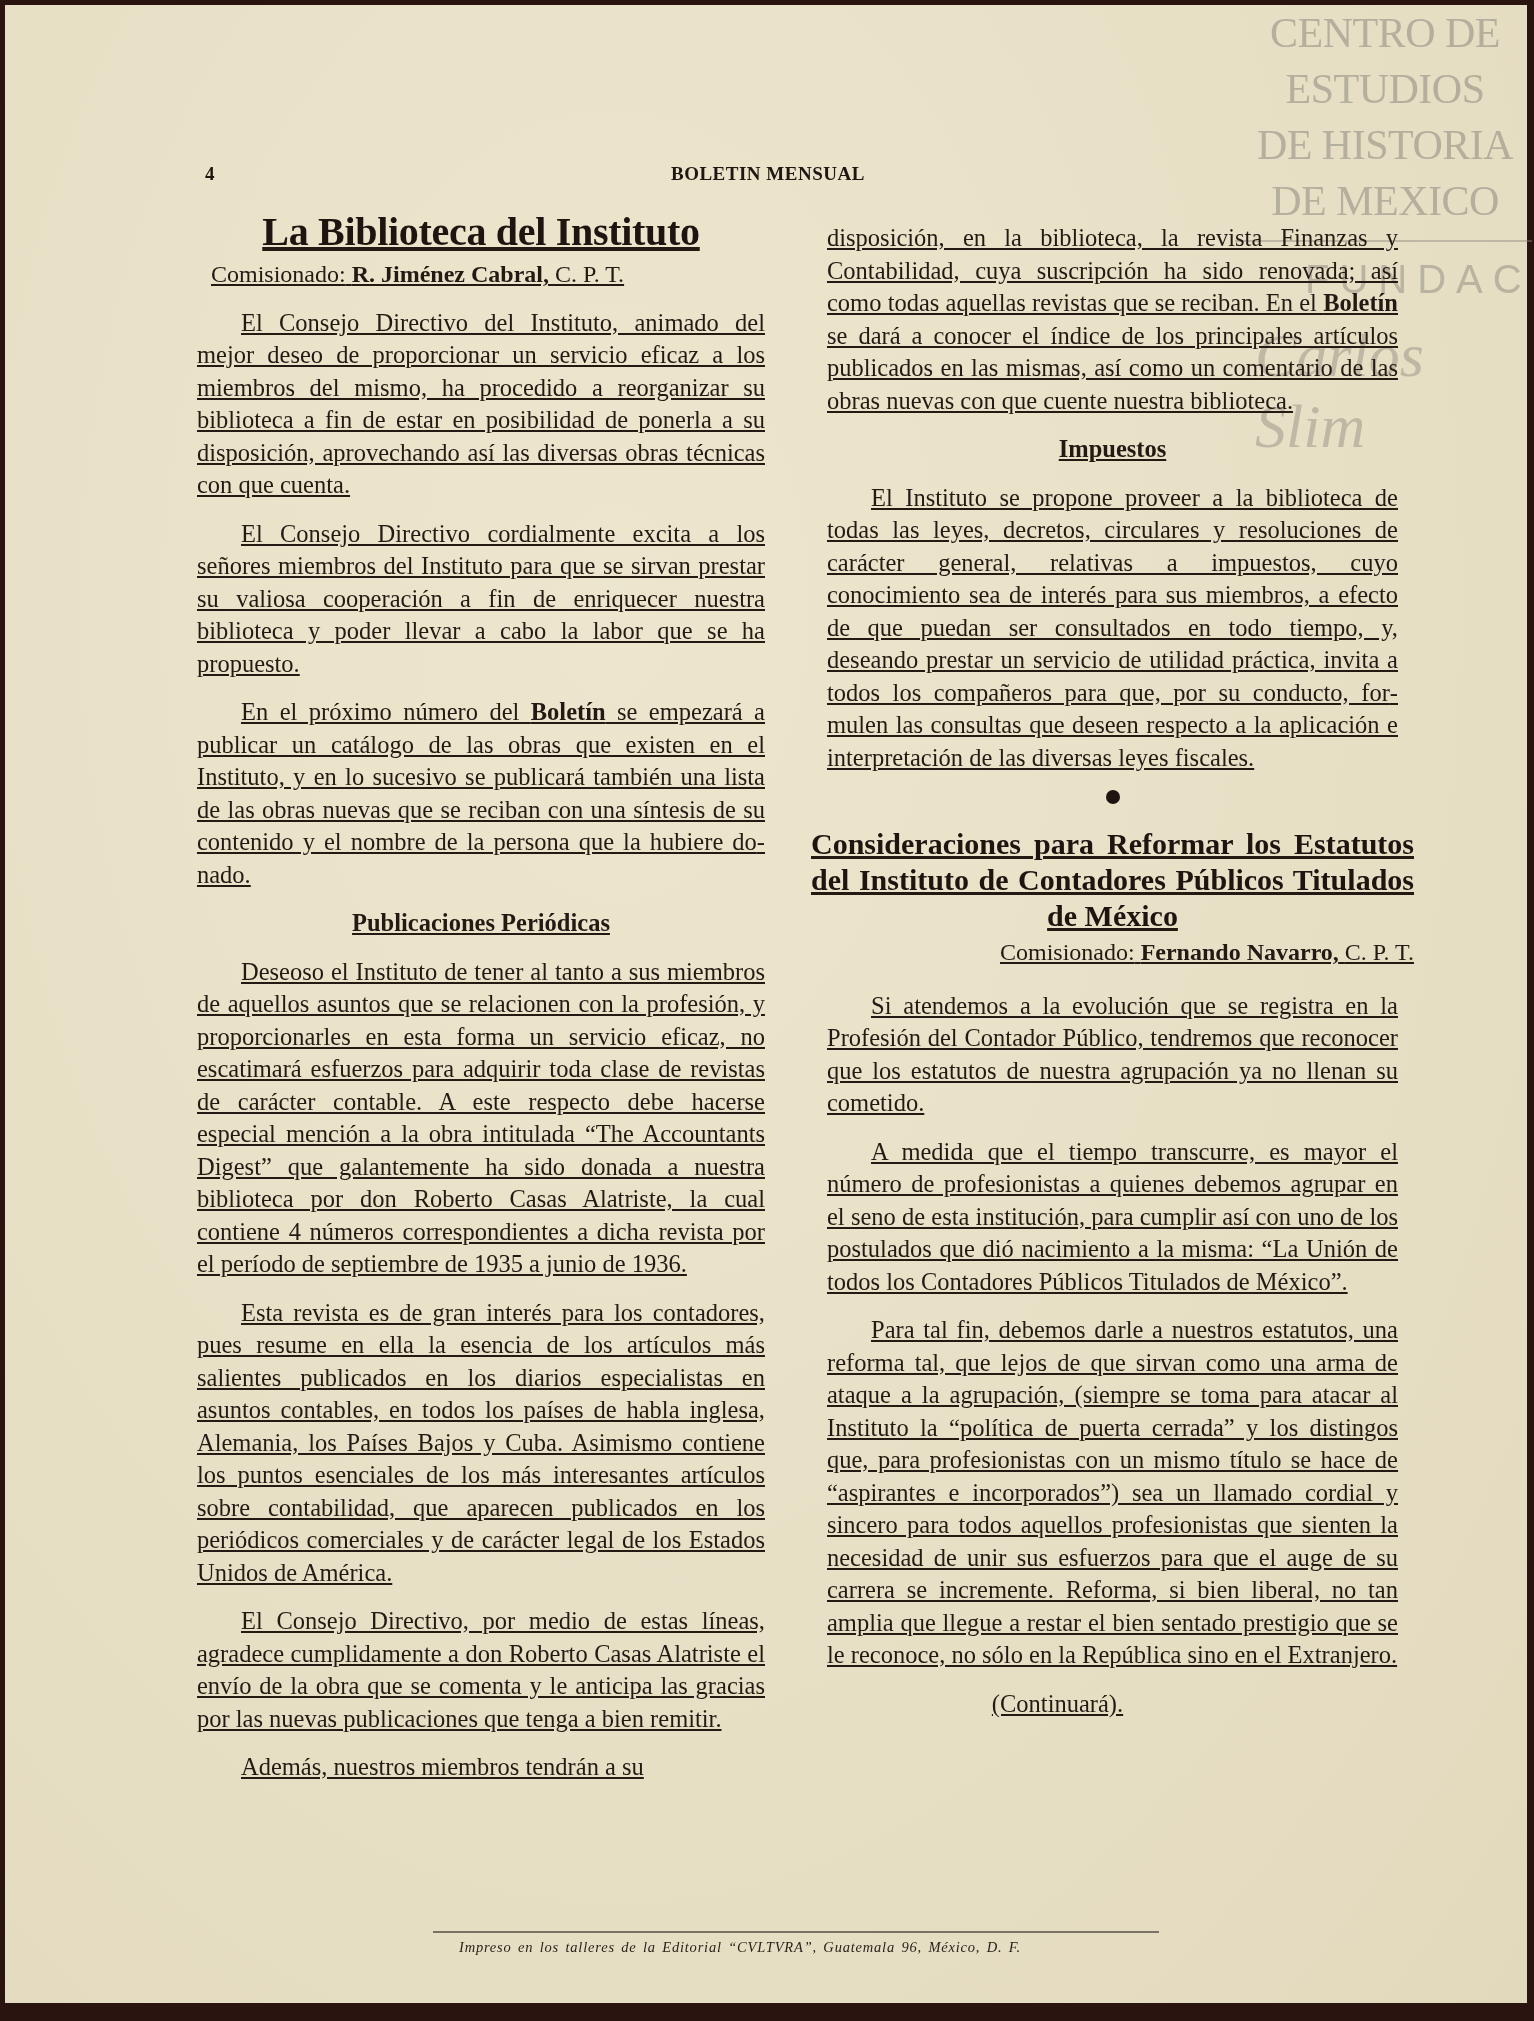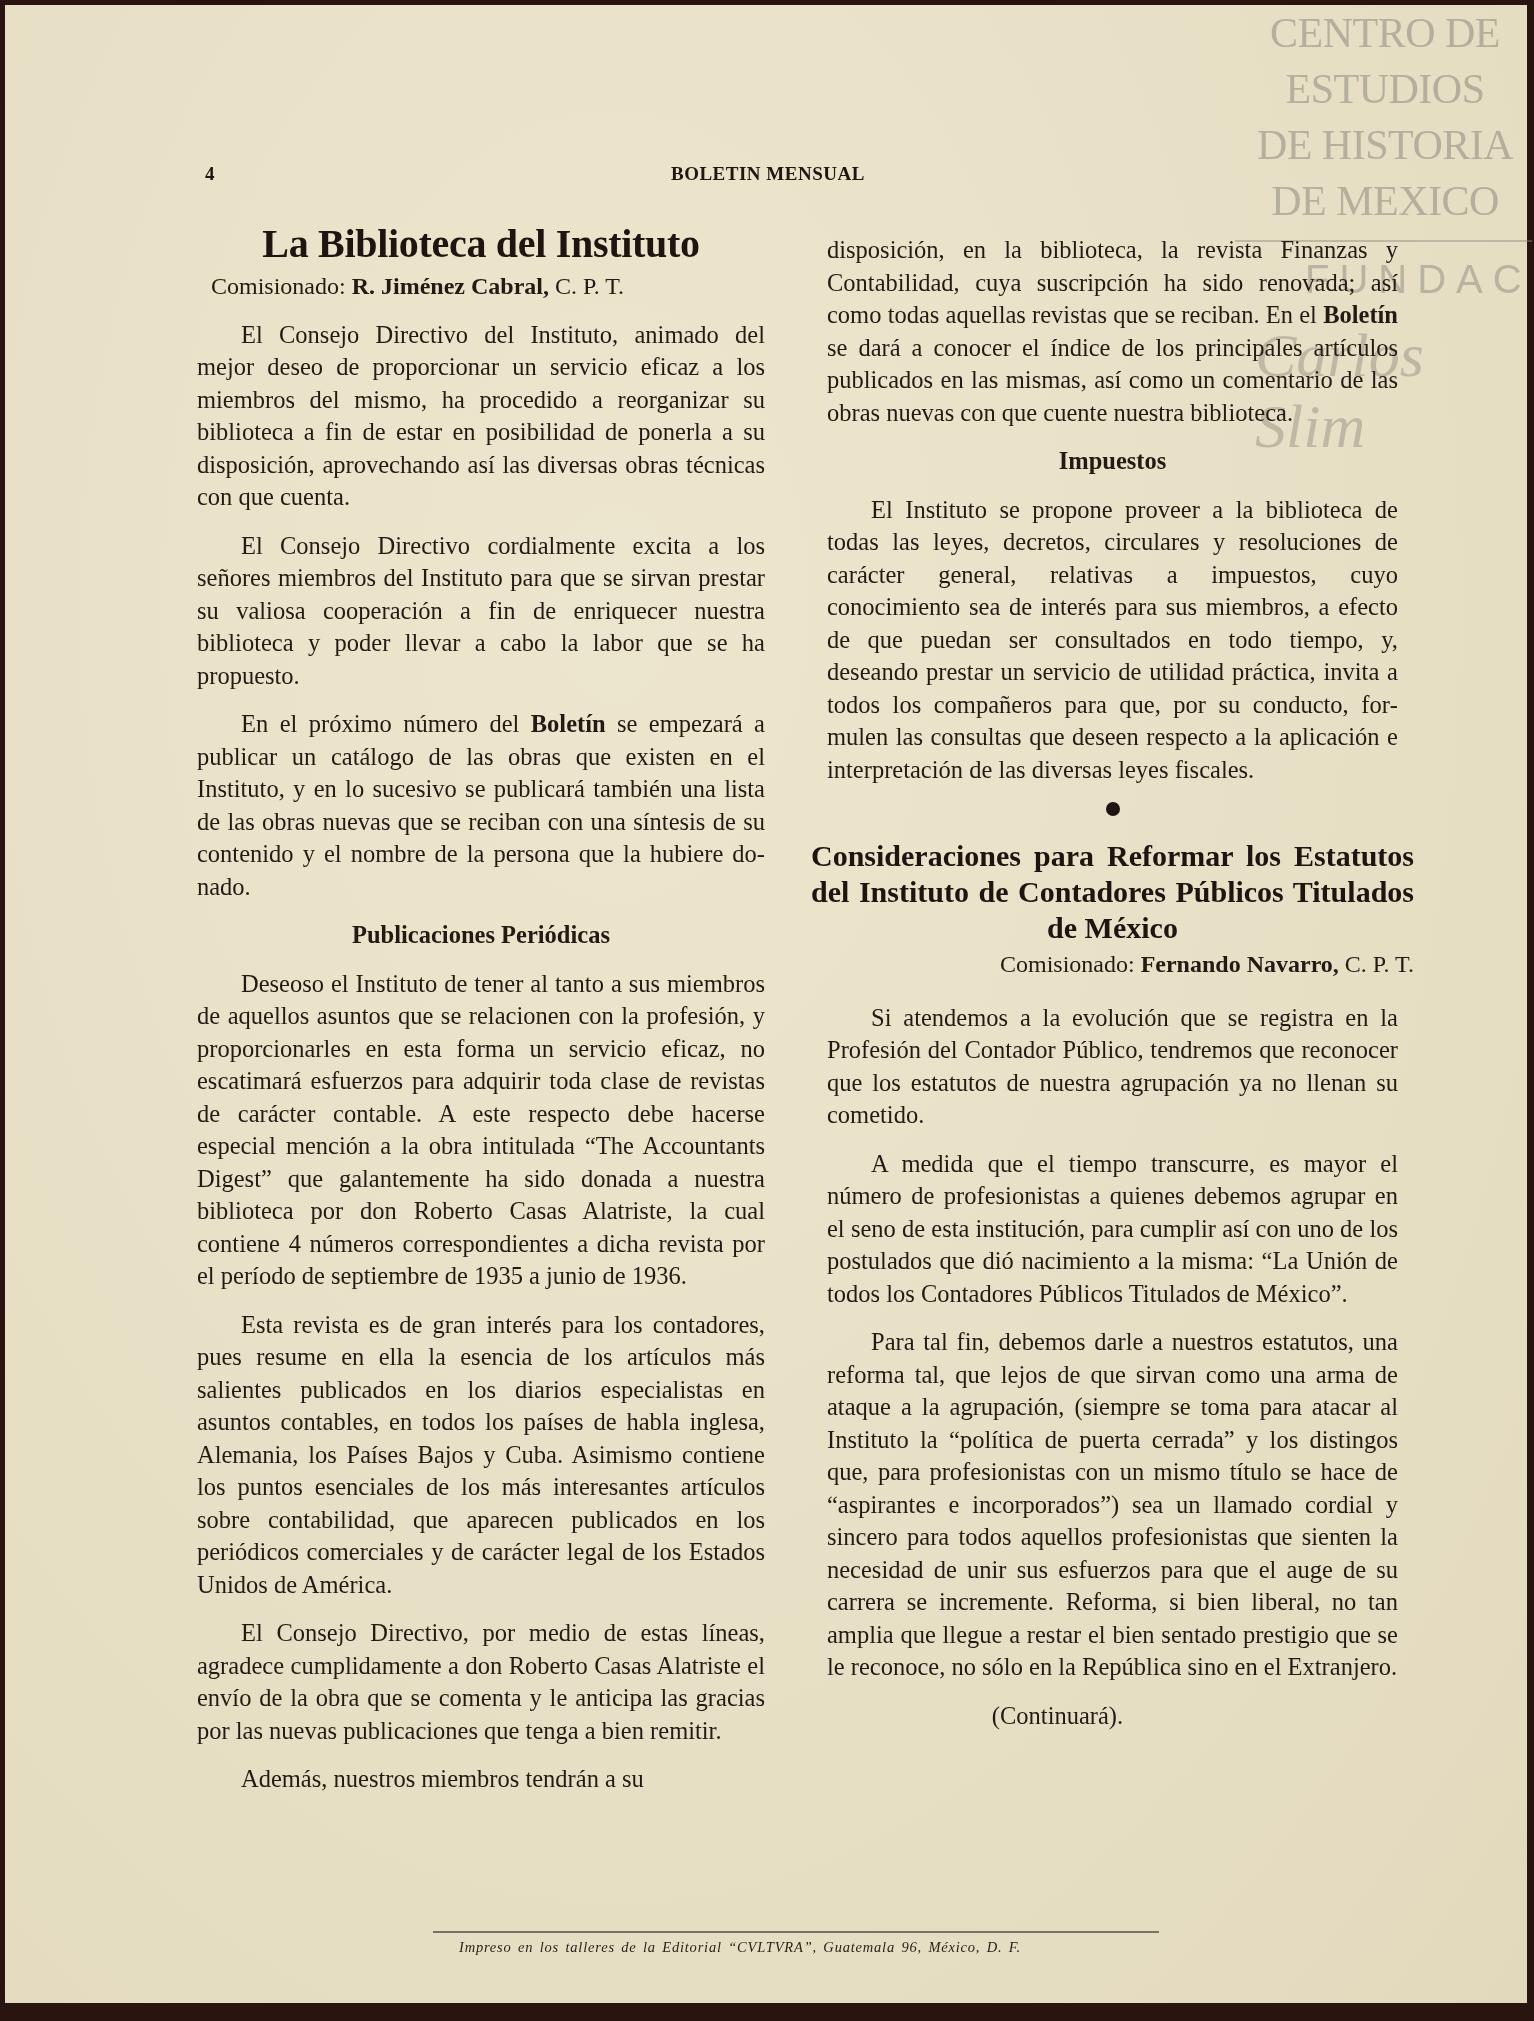--- a/index.html
+++ b/index.html
@@ -35,23 +35,23 @@
     font-family: "Liberation Serif", serif; font-style: italic; font-size: 62px;
   }
   .running-head {
     position: absolute; top: 158px; left: 200px; width: 1210px;
     font-family: "Liberation Serif", serif; font-weight: bold; font-size: 19px; color: #1e1712;
   }
   .page-num { position: absolute; left: 0; top: 0; }
   .journal-name { position: absolute; left: 466px; top: 0; letter-spacing: 0.5px; }
 
   .col {
-    position: absolute; top: 213px; width: 600px; color: #231a14;
+    position: absolute; top: 201px; width: 600px; color: #231a14;
     font-family: "Liberation Serif", serif; font-size: 24.5px; line-height: 32.5px;
-    text-align: justify; hyphens: manual;
+    text-align: justify; hyphens: manual; text-decoration: underline;
   }
   .col1 { left: 176px; }
   .col2 { left: 806px; width: 603px; }
 
   .title {
     font-weight: bold; font-size: 40px; line-height: 44px; text-align: center;
     margin: 4px 0 4px 0; letter-spacing: -0.3px; color: #1e1510;
   }
   .byline { text-align: left; padding-left: 30px; margin-bottom: 10px; font-size: 24px; }
   .byline b { font-weight: bold; }

